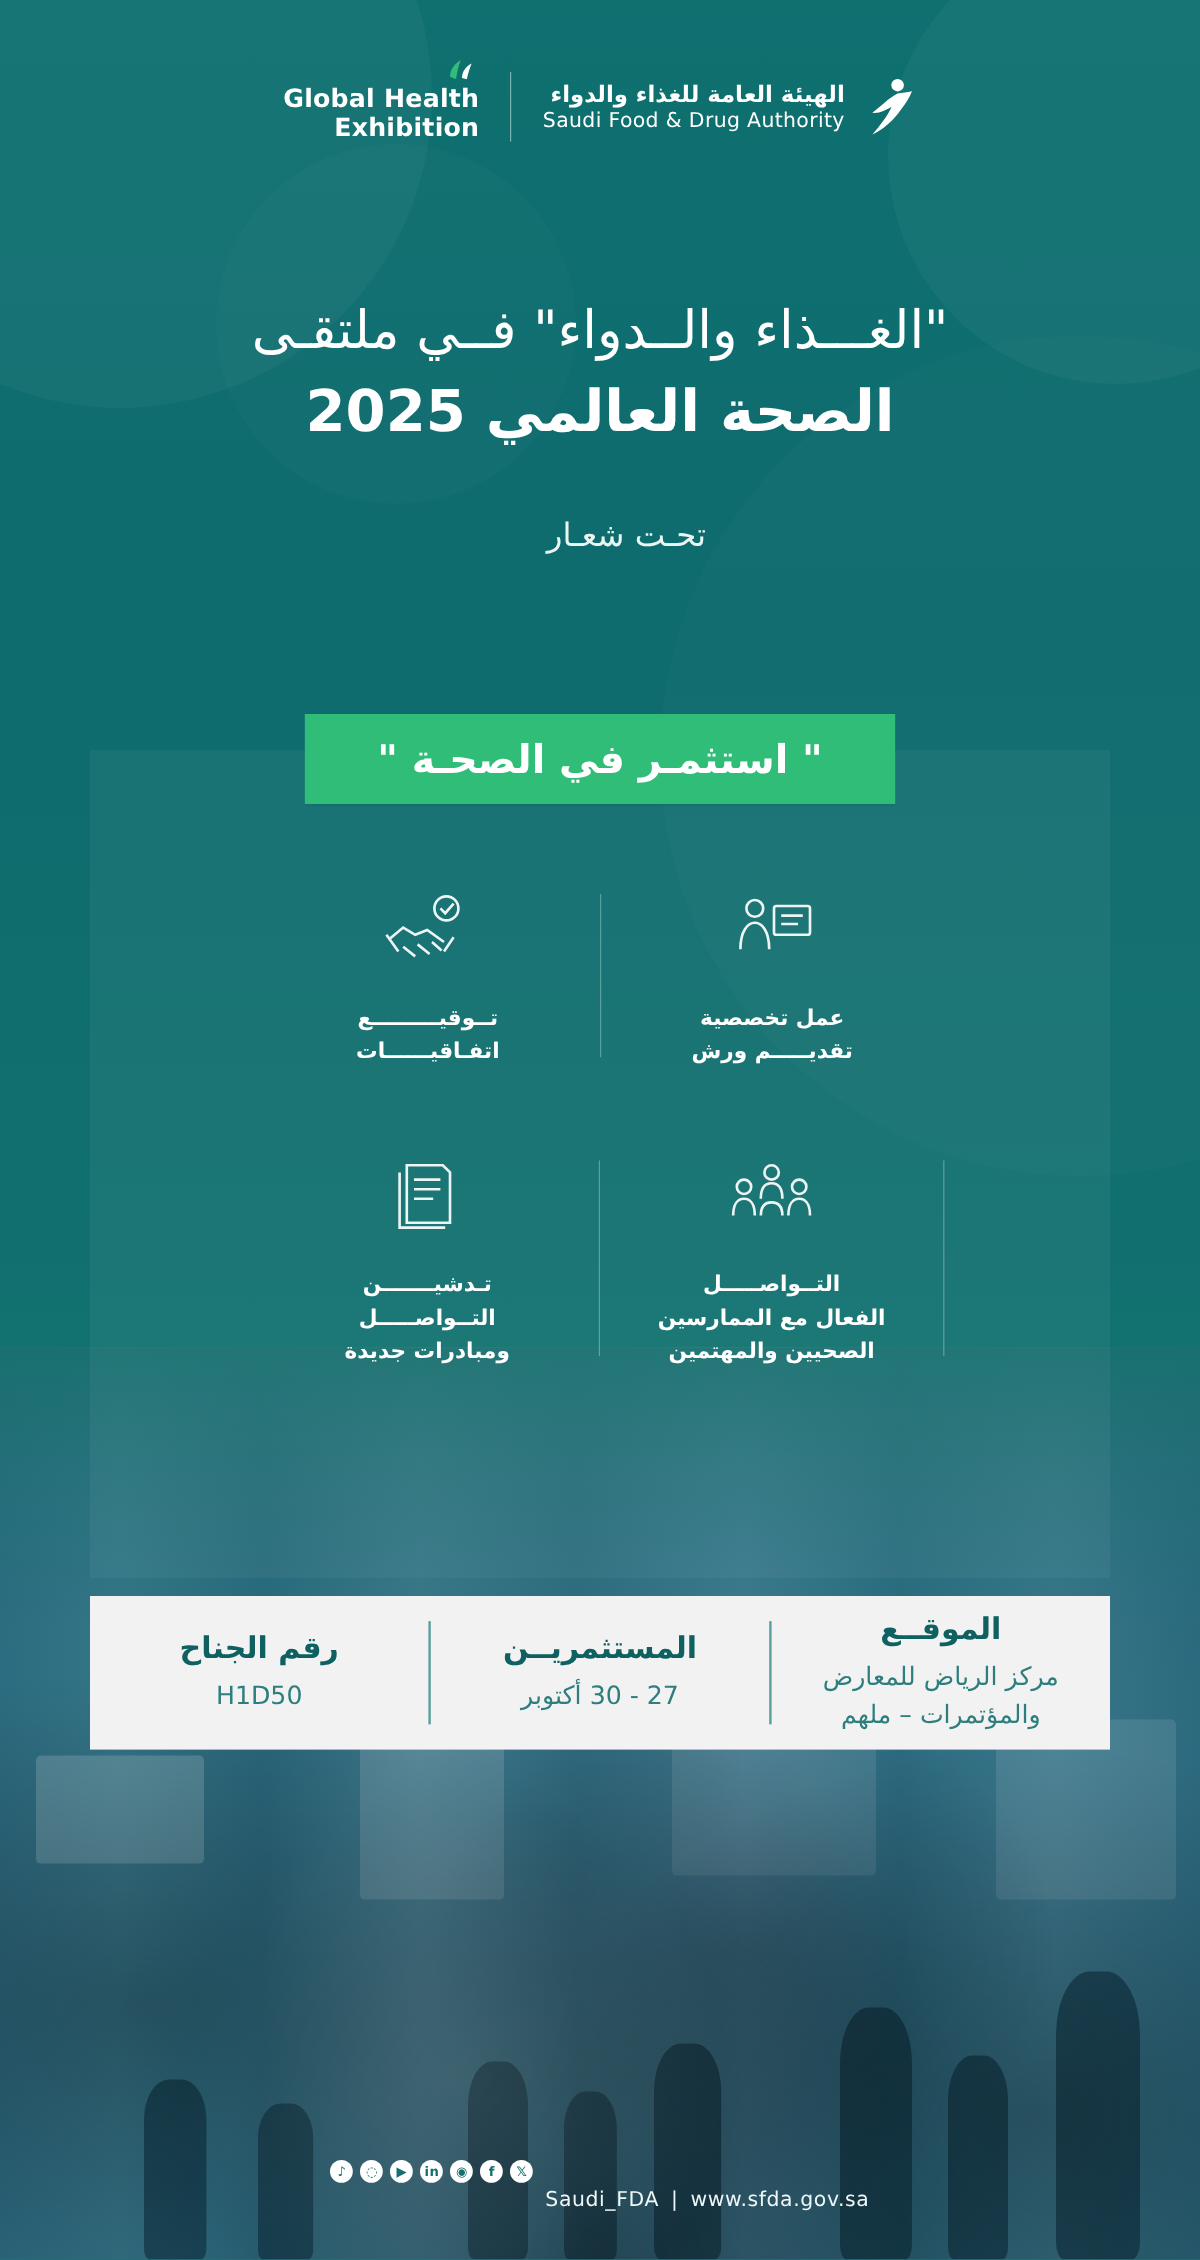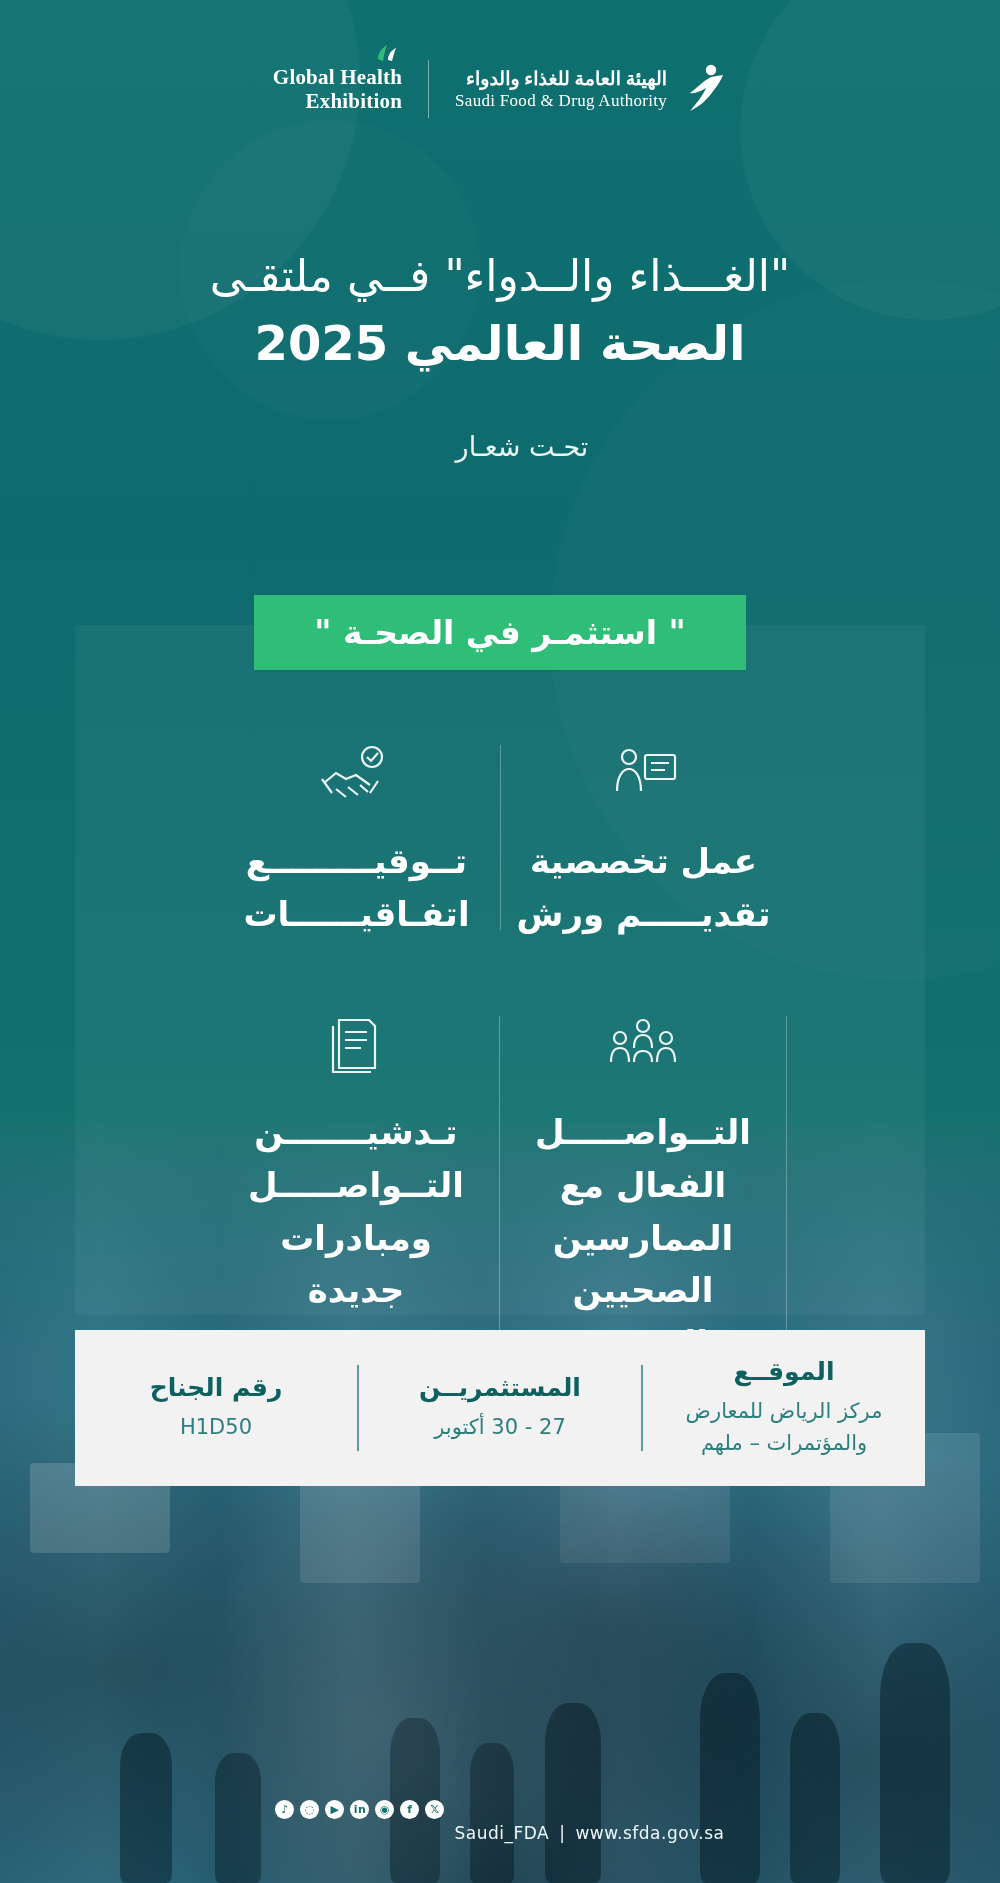--- a/index.html
+++ b/index.html
@@ -42,23 +42,22 @@
       radial-gradient(ellipse at 86% 84%, rgba(0,0,0,0.30) 0%, rgba(0,0,0,0) 34%),
       radial-gradient(ellipse at 50% 100%, rgba(0,0,0,0.35) 0%, rgba(0,0,0,0) 45%);
   }
   .photo-figs { position: absolute; left: 0; right: 0; bottom: 0; height: 760px; }
   .fig { position: absolute; bottom: 0; background: rgba(10,40,55,0.55); border-radius: 40% 40% 10% 10% / 22% 22% 6% 6%; }
   .booth { position: absolute; background: rgba(255,255,255,0.10); border-radius: 4px; }
 
   
   .header {
     position: absolute; top: 60px; left: 0; right: 0;
-    display: flex; align-items: center; justify-content: center; gap: 26px;
+    display: flex; align-items: flex-end; justify-content: center; gap: 26px;
     direction: ltr;
-    font-family: Liberation Serif, serif;
   }
   .ghe-logo { color: #ffffff; text-align: right; line-height: 1.15; position: relative; }
   .ghe-logo .l1, .ghe-logo .l2 { font-size: 21px; font-weight: bold; letter-spacing: .2px; }
   .ghe-mark {
     position: absolute; top: -22px; right: 2px;
     width: 26px; height: 20px;
   }
   .divider-v { width: 1px; height: 58px; background: rgba(255,255,255,0.45); }
   .sfda-logo { display: flex; align-items: center; gap: 14px; direction: ltr; }
   .sfda-text { text-align: right; color: #ffffff; line-height: 1.25; }
@@ -80,26 +79,26 @@
   
   .features {
     position: absolute; top: 625px; left: 75px; right: 75px; height: 690px;
     background: rgba(255,255,255,0.045);
   }
   .features-inner { position: absolute; inset: 0; padding: 110px 20px 20px 20px; }
   .row { display: flex; justify-content: center; }
   .row-1 { gap: 0; margin-bottom: 66px; }
   .cell { width: 286px; padding: 0 16px; text-align: center; color: #ffffff; }
   .cell .icon { height: 78px; display: flex; align-items: flex-end; justify-content: center; margin-bottom: 22px; opacity: .92; }
-  .cell .lbl { font-size: 34px; font-weight: bold; line-height: 1.55; letter-spacing: .5px; }
+  .cell .lbl { font-size: 18px; font-weight: bold; line-height: 1.55; letter-spacing: .5px; }
   .vsep { width: 1px; background: rgba(255,255,255,0.30); margin: 10px 0; }
 
   
   .infobar {
-    position: absolute; left: 75px; right: 75px; top: 1330px; height: 156px;
+    position: absolute; left: 75px; right: 75px; top: 1330px; height: 128px;
     background: #f2f2f2;
     display: flex; align-items: center; justify-content: center;
   }
   .info-cell { flex: 1; text-align: center; color: #1b6b6b; padding: 0 10px; }
   .info-title { font-size: 25px; font-weight: bold; color: #0f6060; margin-bottom: 10px; }
   .info-val { font-size: 21px; color: #2f7e7e; line-height: 1.5; }
   .info-sep { width: 2px; height: 86px; background: #1a7a7a; opacity: .7; }
 
   
   .footer {

